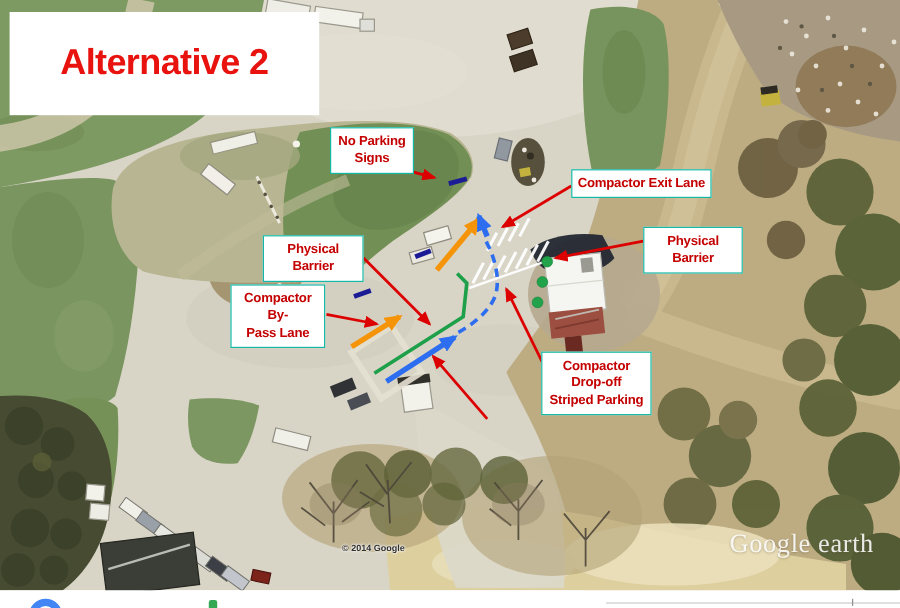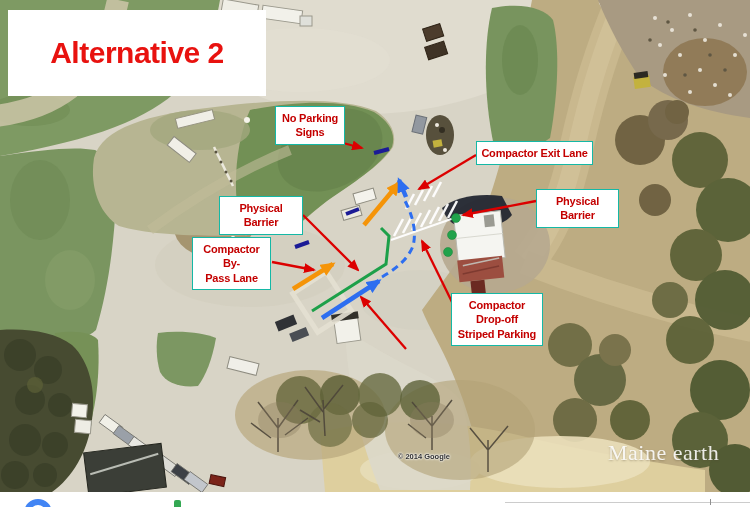--- a/index.html
+++ b/index.html
@@ -16,21 +16,21 @@
     text-align:center;letter-spacing:-0.5px;display:flex;flex-direction:column;
     justify-content:center;
   }
   .callout{
     position:absolute;background:#ffffff;border:1px solid #14b8a6;color:#c40000;
     font-weight:bold;font-size:11px;line-height:1.3;text-align:center;
     padding:4px 3px;white-space:pre-line;box-sizing:border-box;
     letter-spacing:-0.2px;
   }
   .credits{
-    left:285px;top:452px;width:165px;text-align:right;color:#2e2e2e;
+    left:285px;top:452px;width:165px;text-align:left;color:#2e2e2e;
     font-size:7.5px;line-height:1.35;font-weight:bold;
     text-shadow:0 0 2px #ffffff,0 0 1px #ffffff,0 0 3px #ffffff;
   }
   .ge-watermark{
     left:608px;top:440px;width:135px;color:rgba(255,255,255,0.88);
     font-family:"Liberation Serif",serif;font-size:22px;letter-spacing:0.5px;
     text-shadow:0 1px 2px rgba(80,70,50,0.35);
   }
   .bottom-strip{position:absolute;left:0;top:492px;width:750px;height:15px;background:#ffffff;}
   .logo-arc{
@@ -328,21 +328,21 @@
   <div class="callout" style="left:219px;top:196px;width:84px;">Physical Barrier</div>
   <div class="callout" style="left:192px;top:237px;width:79px;">Compactor By-
 Pass Lane</div>
   <div class="callout" style="left:451px;top:282px;width:92px;margin-top:11px;">Compactor Drop-off
 Striped Parking</div>
 
   <div class="overlay credits">
     <div>© 2014 Google</div>
   </div>
 
-  <div class="overlay ge-watermark">Maine earth</div>
+  <div class="overlay ge-watermark">Google earth</div>
 
   <div class="bottom-strip">
     <div class="logo-arc" style="left:24px;top:7px;position:absolute;"></div>
     <div style="position:absolute;left:174px;top:8px;width:7px;height:10px;background:#34a853;border-radius:2px 2px 0 0;"></div>
     <div style="position:absolute;left:505px;top:10px;width:245px;height:1px;background:#cccccc;"></div>
     <div style="position:absolute;left:710px;top:7px;width:1px;height:6px;background:#909090;"></div>
   </div>
 
 </div>
 

